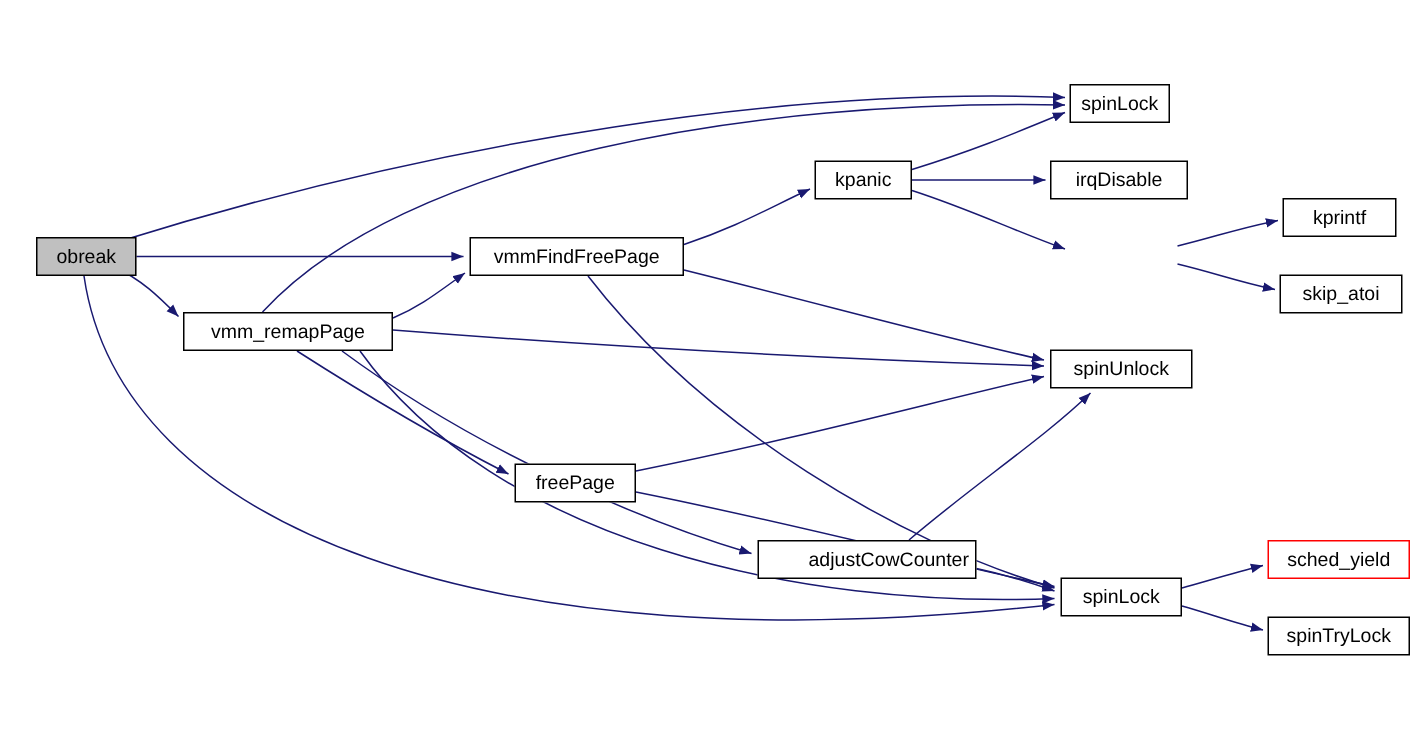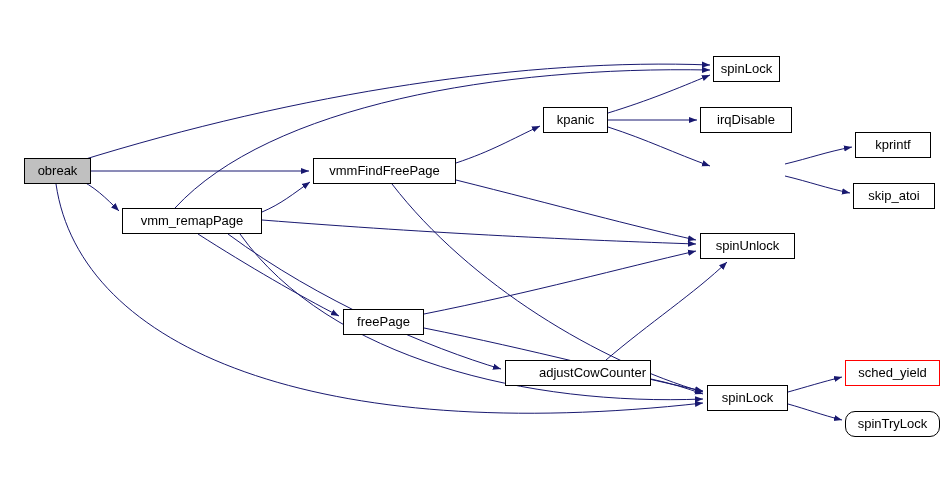--- a/index.html
+++ b/index.html
@@ -104,15 +104,15 @@
   <div class="node" style="left:700px; top:233px; width:95px;">spinUnlock</div>
 
   <div class="node" style="left:343px; top:309px; width:81px;">freePage</div>
 
   <div class="node" style="left:505px; top:360px; width:146px;padding-left:29px;">adjustCowCounter</div>
 
   <div class="node" style="left:707px; top:385px; width:81px;">spinLock</div>
 
   <div class="node node--truncated" style="left:845px; top:360px; width:95px;">sched_yield</div>
 
-  <div class="node" style="left:845px; top:411px; width:95px;border-radius:10px;">spinTryLock</div>
+  <div class="node" style="left:845px; top:411px; width:95px;">spinTryLock</div>
 
 </div>
 
 </body></html>

